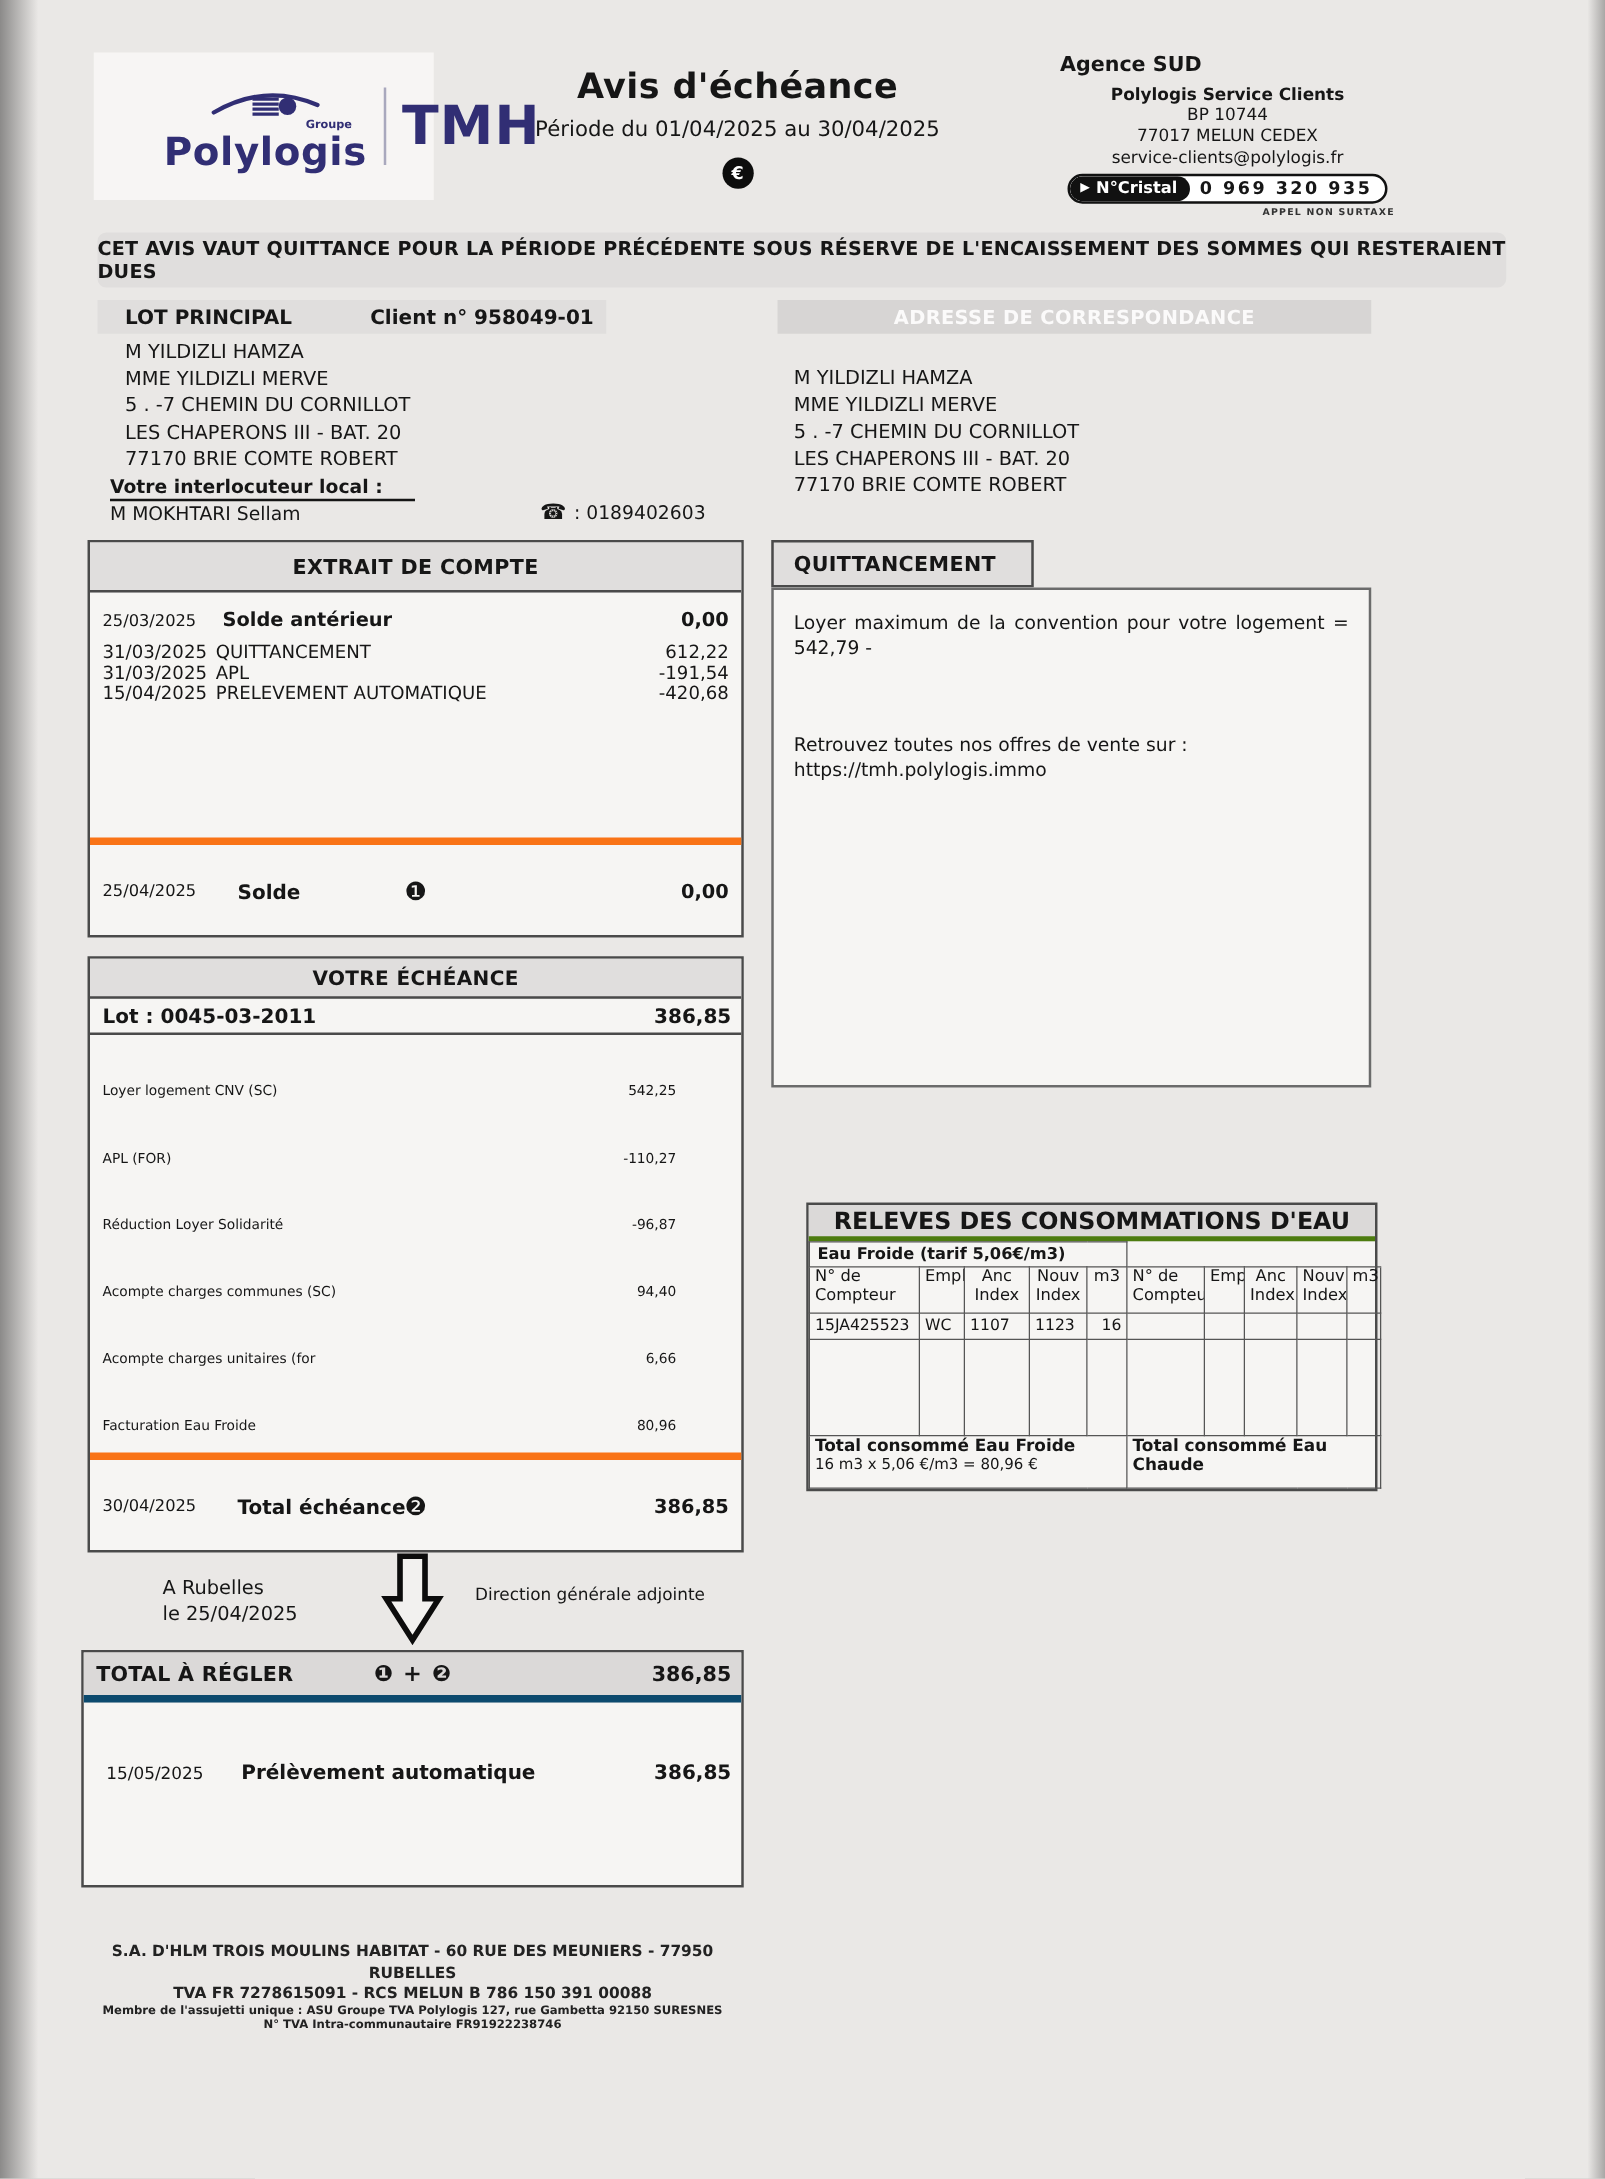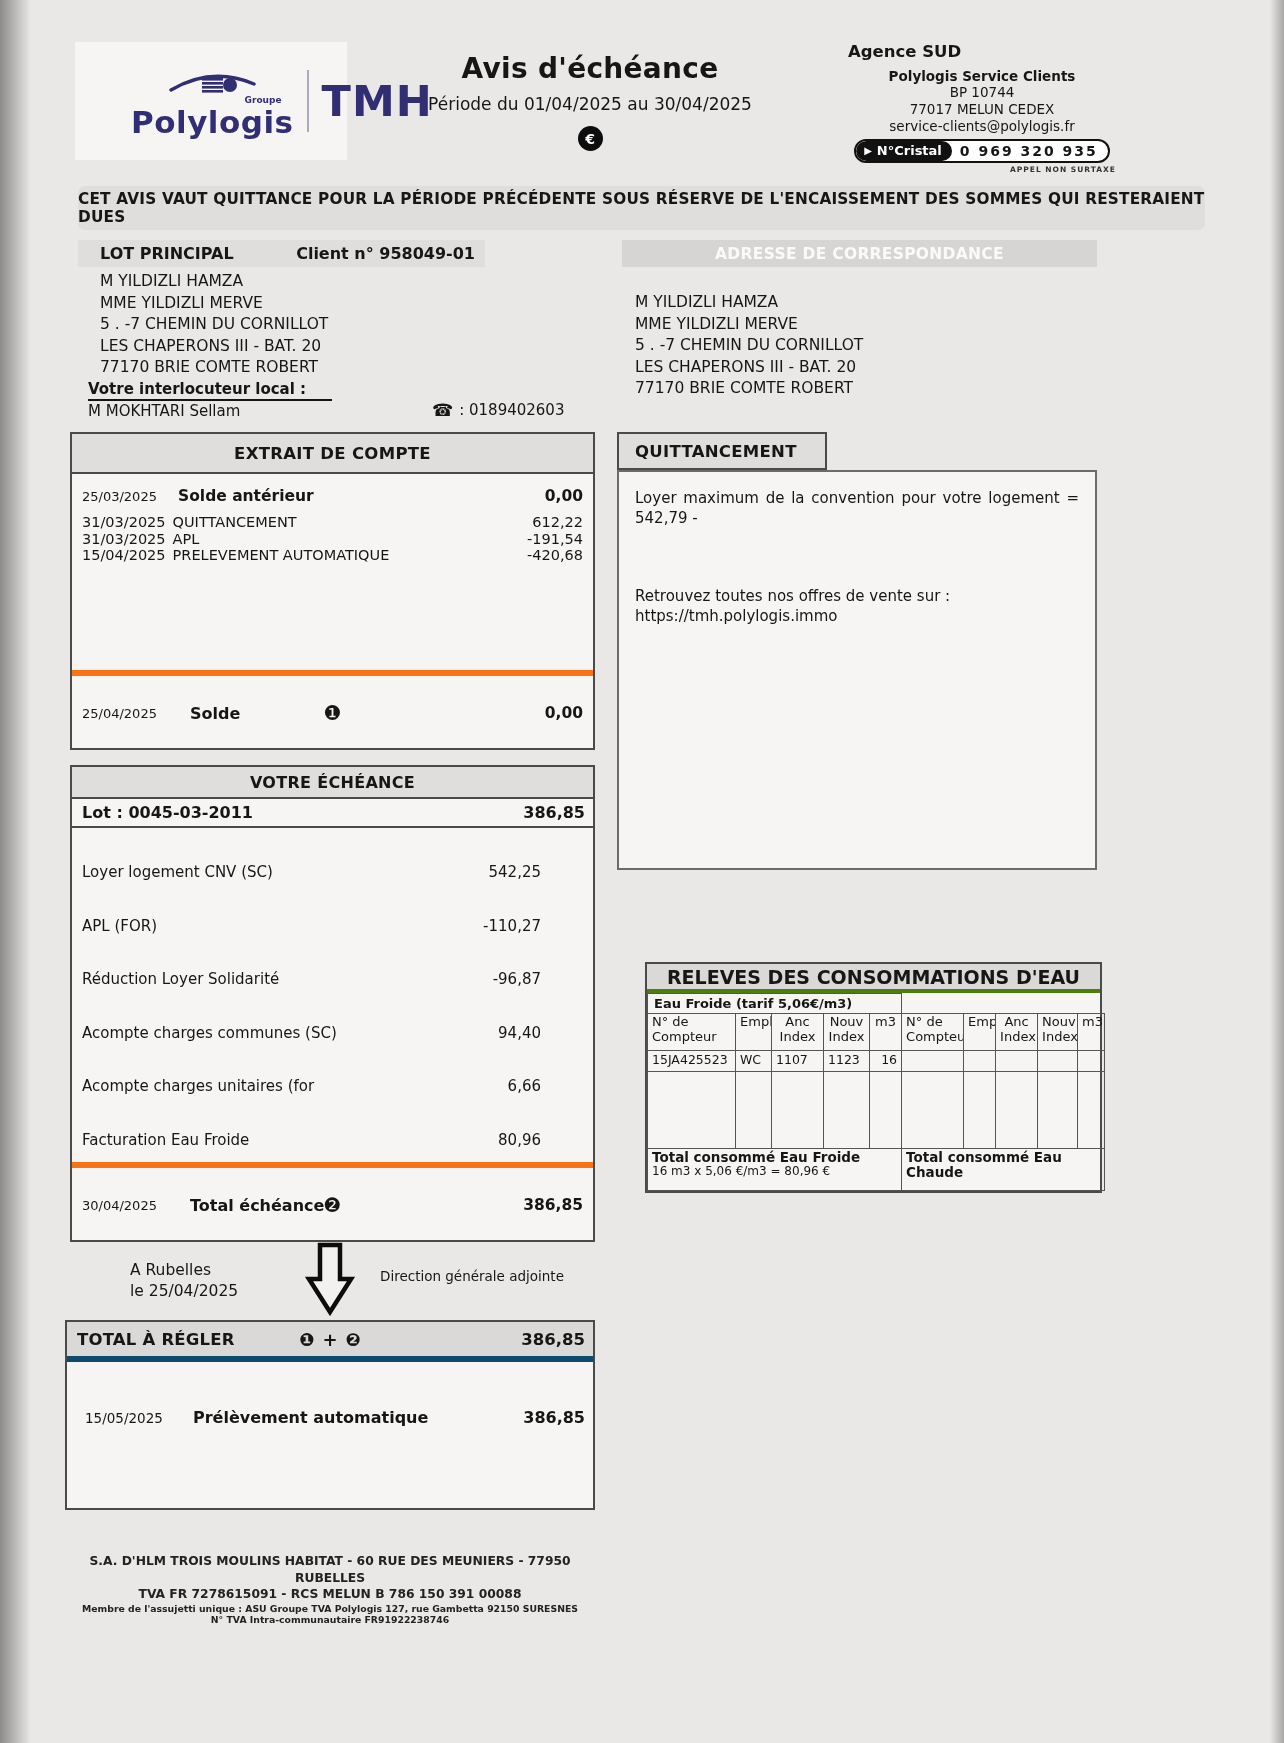--- a/index.html
+++ b/index.html
@@ -86,21 +86,21 @@
         box-sizing:border-box;padding:16px 16px;}
   .info-p1{font-size:15px;line-height:20px;text-align:justify;}
   .info-p2{font-size:15px;line-height:20px;margin-top:58px;}
 
   .echeance{left:70px;top:765px;width:525px;height:477px;}
   .echeance .box-head{height:30px;font-size:16px;letter-spacing:.3px;}
   .ech-body{position:relative;height:443px;}
   .lot-row{display:flex;align-items:center;padding:4px 8px 4px 10px;font-size:16px;font-weight:bold;
         border-bottom:2px solid #4a4a4a;}
   .ech-rows{margin-top:9px;}
-  .ech-row{display:flex;padding:0 52px 0 10px;font-size:15px;line-height:17.5px;margin-top:36px;}
+  .ech-row{display:flex;padding:0 52px 0 10px;font-size:11px;line-height:17.5px;margin-top:36px;}
 
   
   .water{left:645px;top:962px;width:457px;border:2px solid #4a4a4a;background:#f6f5f3;box-sizing:border-box;}
   .water-head{height:25px;background:#dbd9d8;border-bottom:4px solid #4d7c0f;display:flex;align-items:center;
         justify-content:center;font-size:19px;font-weight:bold;}
   table.wt{border-collapse:collapse;width:100%;table-layout:fixed;}
   table.wt td,table.wt th{border:1px solid #555;padding:1px 4px;font-weight:normal;text-align:left;
         vertical-align:top;overflow:hidden;}
   .wt .tarif{font-size:13px;font-weight:bold;padding:2px 6px;}
   .wt .tarif-empty{border-top:none;border-right:none;}

